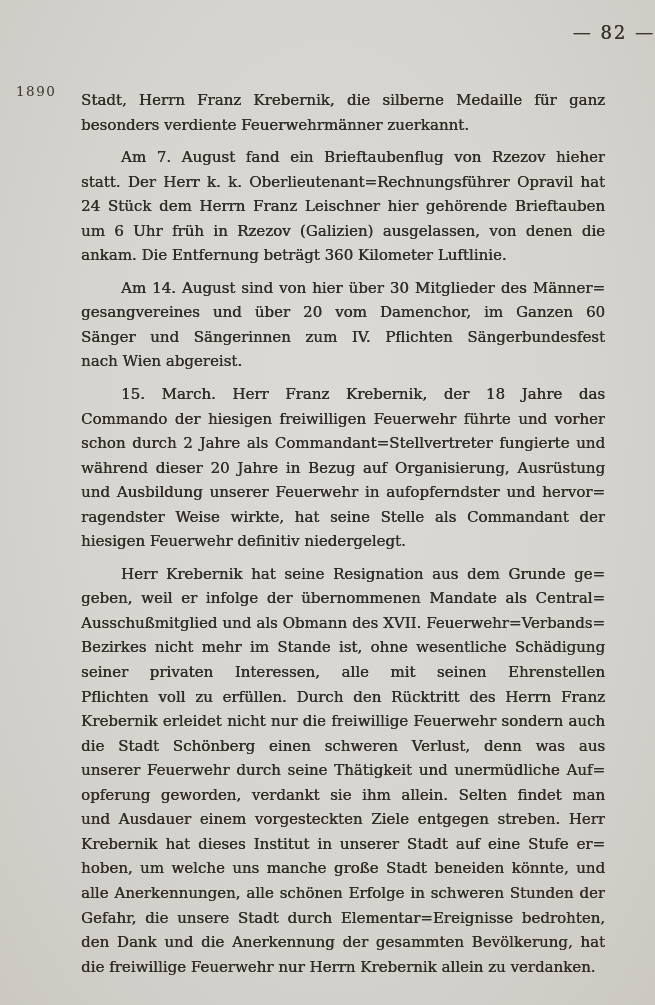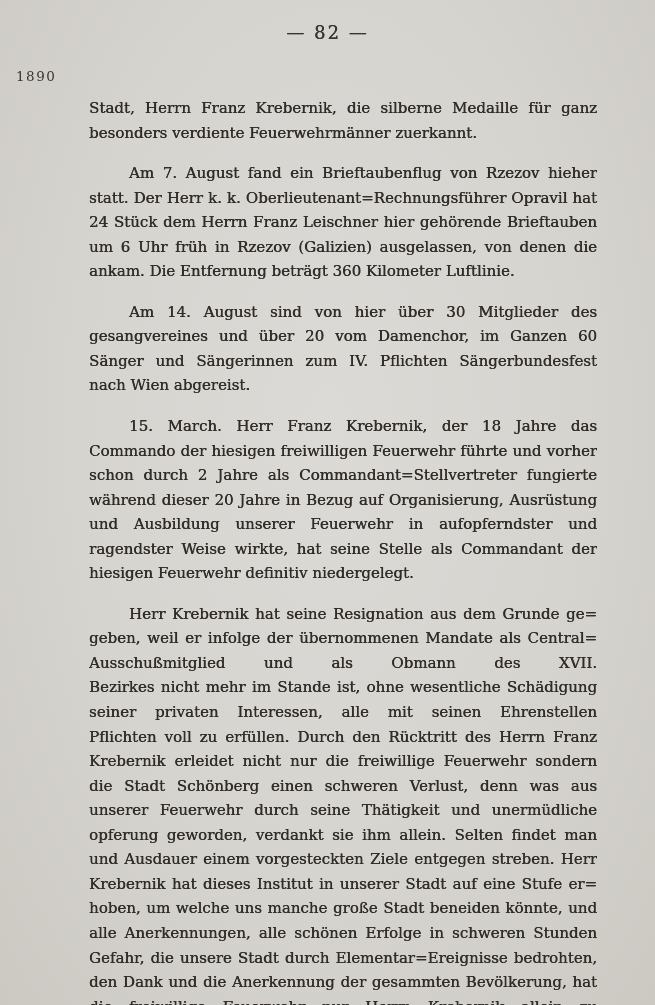--- a/index.html
+++ b/index.html
@@ -17,45 +17,45 @@
     width: 655px;
     height: 1005px;
     background: radial-gradient(ellipse at 50% 42%, #dcdad6 0%, #d6d4cf 55%, #ccc9c3 100%);
     color: #322d27;
   }
   .page-number {
     position: absolute;
     top: 22px;
     left: 0;
     width: 100%;
-    text-align: center;
+    text-align: right;
     font-size: 18px;
     letter-spacing: 2px;
     color: #3a352f;
     text-shadow: 0.3px 0 0 currentColor;
   }
   .margin-year {
     position: absolute;
-    top: 68px;
+    top: 83px;
     left: 16px;
     font-size: 13.5px;
     letter-spacing: 1.5px;
     color: #3a352f;
   }
   .text-block {
     position: absolute;
     top: 80px;
     left: 73px;
     width: 540px;
     font-size: 15px;
     line-height: 24.55px;
     text-shadow: 0.35px 0 0 currentColor;
   }
   .paragraph {
-    margin: 16px;
+    margin: 8px;
   }
   .line {
     height: 24.55px;
     white-space: normal;
     text-align: justify;
     text-align-last: justify;
     overflow: hidden;
   }
   .line.lastline {
     text-align-last: left;

